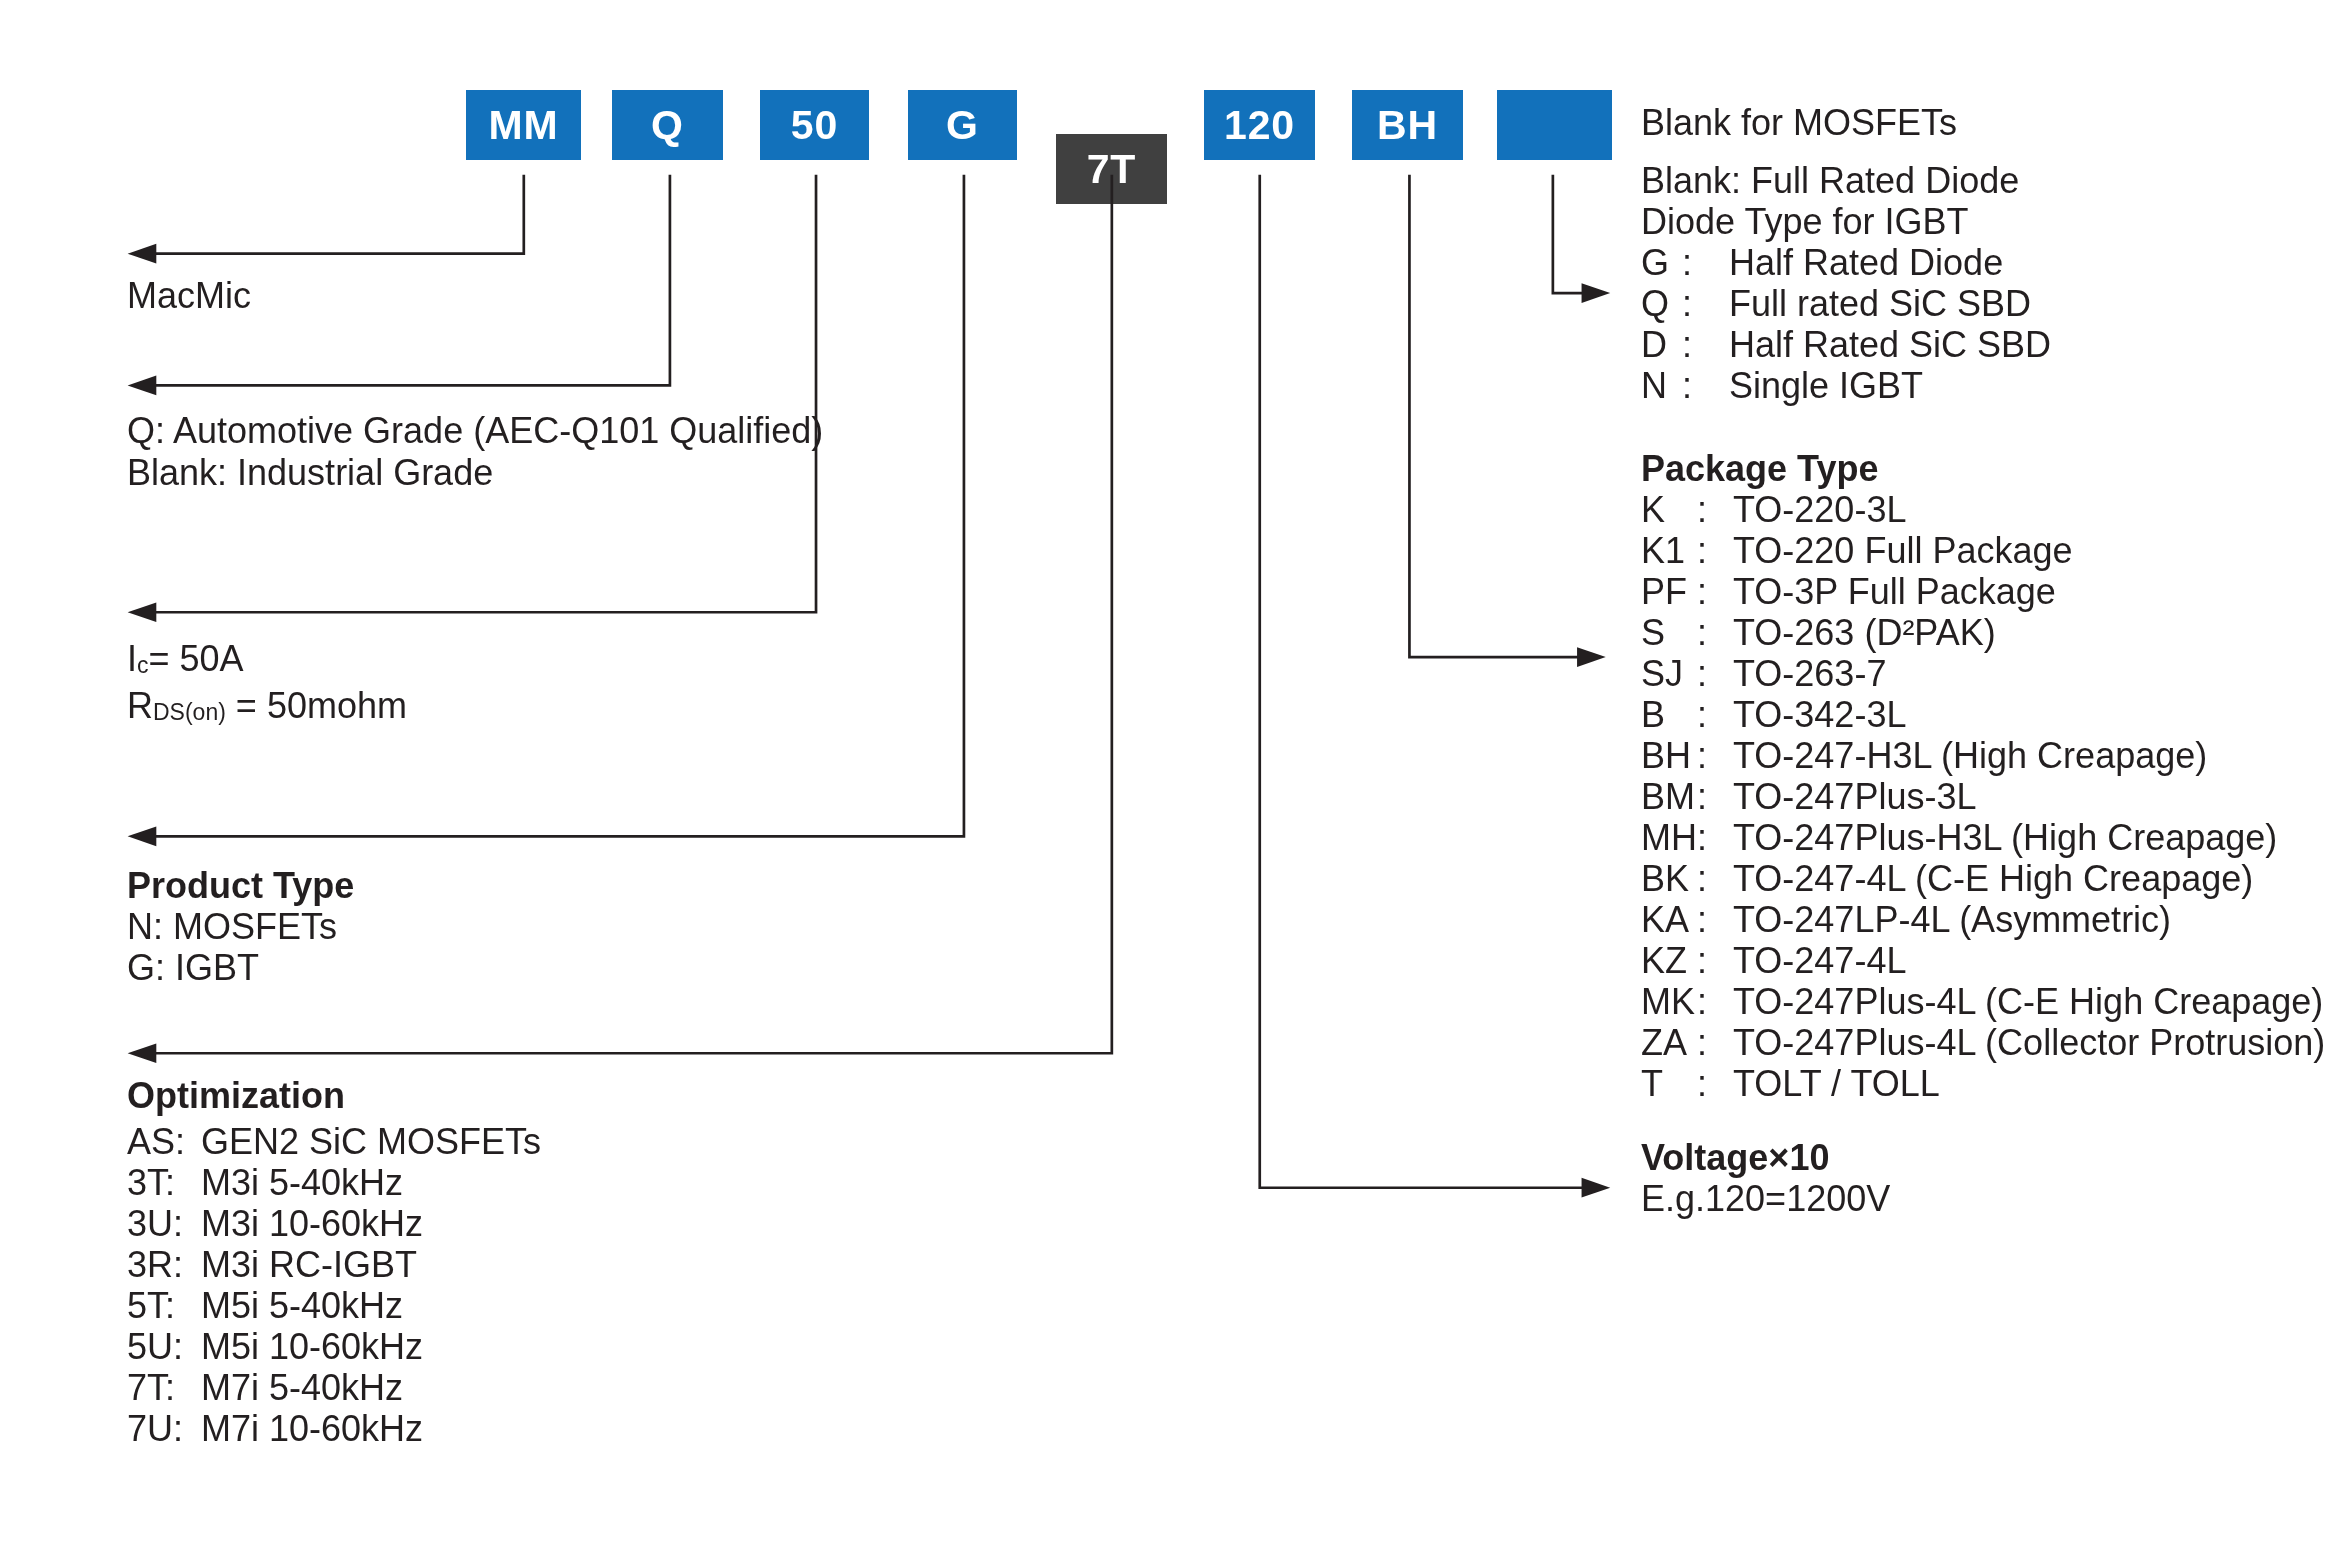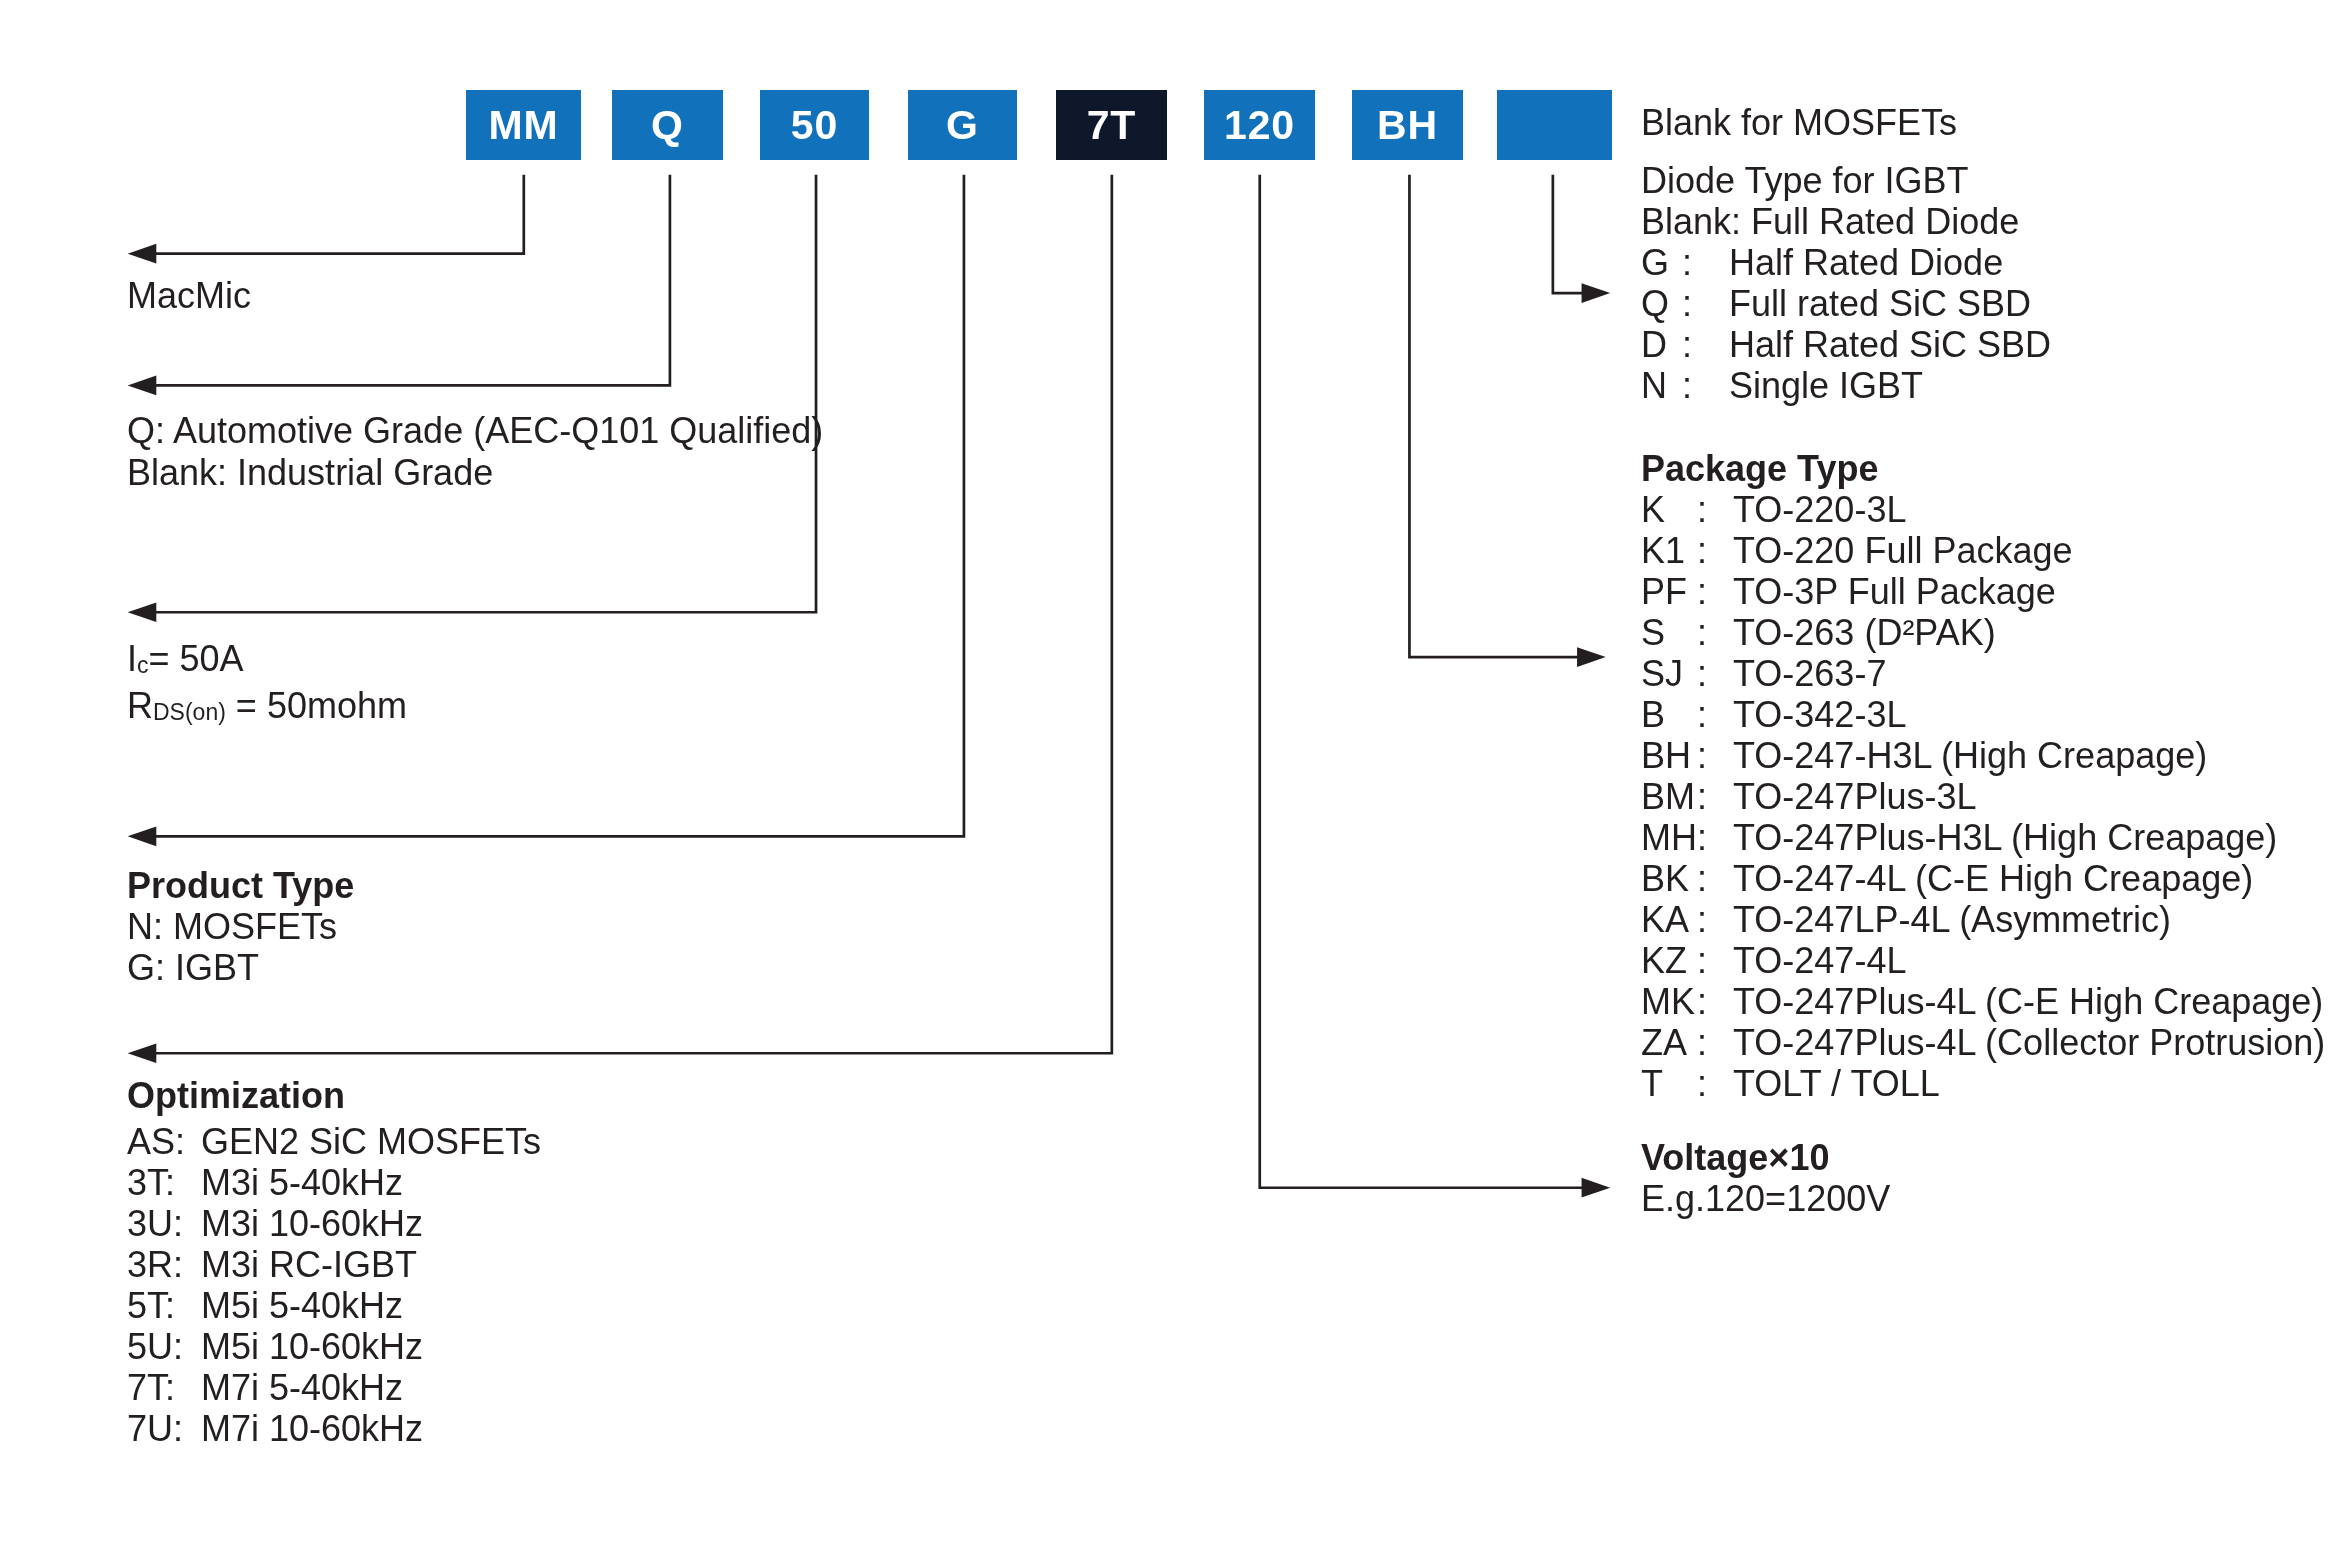--- a/index.html
+++ b/index.html
@@ -38,21 +38,21 @@
     </div>
   <div class="pbox" style="left:612px;width:111px;background:#1271BB;">
       <span>Q</span>
     </div>
   <div class="pbox" style="left:760px;width:109px;background:#1271BB;">
       <span>50</span>
     </div>
   <div class="pbox" style="left:908px;width:109px;background:#1271BB;">
       <span>G</span>
     </div>
-  <div class="pbox" style="left:1056px;width:111px;background:#0f172a;">
+  <div class="pbox" style="left:1056px;width:111px;background:#404040;margin-top:44px;">
       <span>7T</span>
     </div>
   <div class="pbox" style="left:1204px;width:111px;background:#1271BB;">
       <span>120</span>
     </div>
   <div class="pbox" style="left:1352px;width:111px;background:#1271BB;">
       <span>BH</span>
     </div>
   <div class="pbox" style="left:1497px;width:115px;background:#1271BB;">
       <span></span>
@@ -125,22 +125,22 @@
       </div>
     <div class="optrow">
         <span>7U:</span>
         <span>M7i 10-60kHz</span>
       </div>
   </div>
 
   <div class="txt" style="left:1641px;top:102px;">Blank for MOSFETs</div>
 
   <div class="txt" style="left:1641px;top:160px;">
+    <div>Blank: Full Rated Diode</div>
     <div>Diode Type for IGBT</div>
-    <div>Blank: Full Rated Diode</div>
     <div class="row2">
         <span>G</span>
         <span>:</span>
         <span>Half Rated Diode</span>
       </div>
     <div class="row2">
         <span>Q</span>
         <span>:</span>
         <span>Full rated SiC SBD</span>
       </div>

